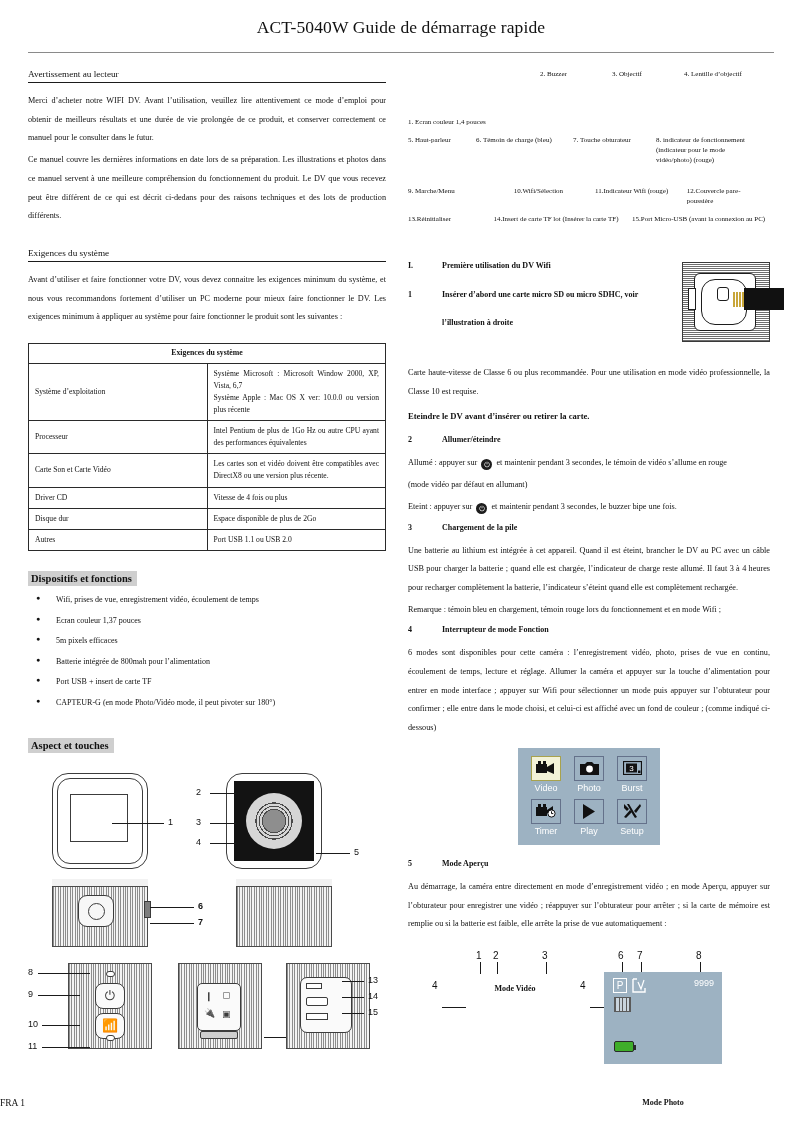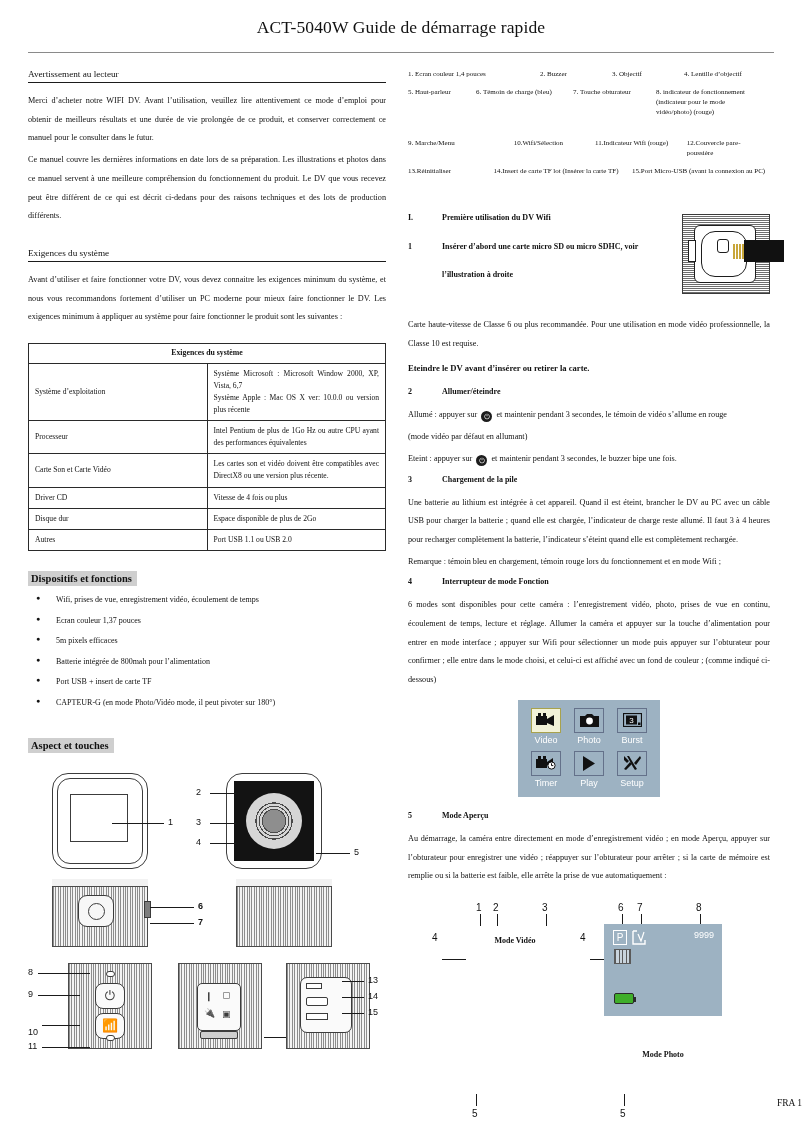--- a/index.html
+++ b/index.html
@@ -106,21 +106,21 @@
   }
 
   
   .parts {
     font-size: 7.0px;
     line-height: 1.45;
   }
   .parts .row { display: flex; margin-bottom: 8px; }
   .parts .cell { padding-right: 4px; }
   .parts .num { display:inline-block; }
-  .r1 .cell:nth-child(1){ width: 132px; }
+  .r1 .cell:nth-child(1){ width: 132px; margin-top: 48px; }
   .r1 .cell:nth-child(2){ width: 72px; }
   .r1 .cell:nth-child(3){ width: 72px; }
   .r2 .cell:nth-child(1){ width: 68px; }
   .r2 .cell:nth-child(2){ width: 97px; }
   .r2 .cell:nth-child(3){ width: 83px; }
   .r2 .cell:nth-child(4){ width: 110px; }
   .r3 .cell:nth-child(1){ width: 107px; }
   .r3 .cell:nth-child(2){ width: 82px; }
   .r3 .cell:nth-child(3){ width: 93px; }
   .r4 .cell:nth-child(1){ width: 76px; }
@@ -378,21 +378,21 @@
     margin-top: 34px;
   }
   .cnum {
     position:absolute; font-family:"Liberation Sans", sans-serif;
     font-size:10px; color:#111;
   }
 
   
   .footer {
     position:absolute; left:0; right:0; bottom: 26px;
-    text-align:right; font-size:9.5px;
+    text-align:left; font-size:9.5px;
   }
 </style>
 </head>
 <body>
 
 <div class="page">
 
   <div class="doc-title">ACT-5040W Guide de démarrage rapide</div>
   <div class="title-rule"></div>
 
@@ -510,21 +510,21 @@
             <div class="led" style="top:8px;"></div>
             <div class="rbtn" style="top:20px;">⏻</div>
             <div class="rbtn" style="top:50px;">📶</div>
             <div class="led" style="bottom:8px;"></div>
           </div>
           <div class="leadline" style="left:10px;top:14px;width:52px;"></div>
           <div class="callout" style="left:0px;top:8px;">8</div>
           <div class="leadline" style="left:10px;top:36px;width:42px;"></div>
           <div class="callout" style="left:0px;top:30px;">9</div>
           <div class="leadline" style="left:14px;top:66px;width:38px;"></div>
-          <div class="callout" style="left:0px;top:68px;">10</div>
+          <div class="callout" style="left:0px;top:60px;">10</div>
           <div class="leadline" style="left:14px;top:88px;width:48px;"></div>
           <div class="callout" style="left:0px;top:82px;">11</div>
 
           <div class="panel" style="position:absolute;left:150px;top:4px;">
             <div class="panel-body"></div>
             <div class="dustcover">
               <span class="ic" style="left:7px;top:7px;">❙</span>
               <span class="ic" style="left:24px;top:6px;">▢</span>
               <span class="ic" style="left:6px;top:24px;">🔌</span>
               <span class="ic" style="left:24px;top:25px;">▣</span>

